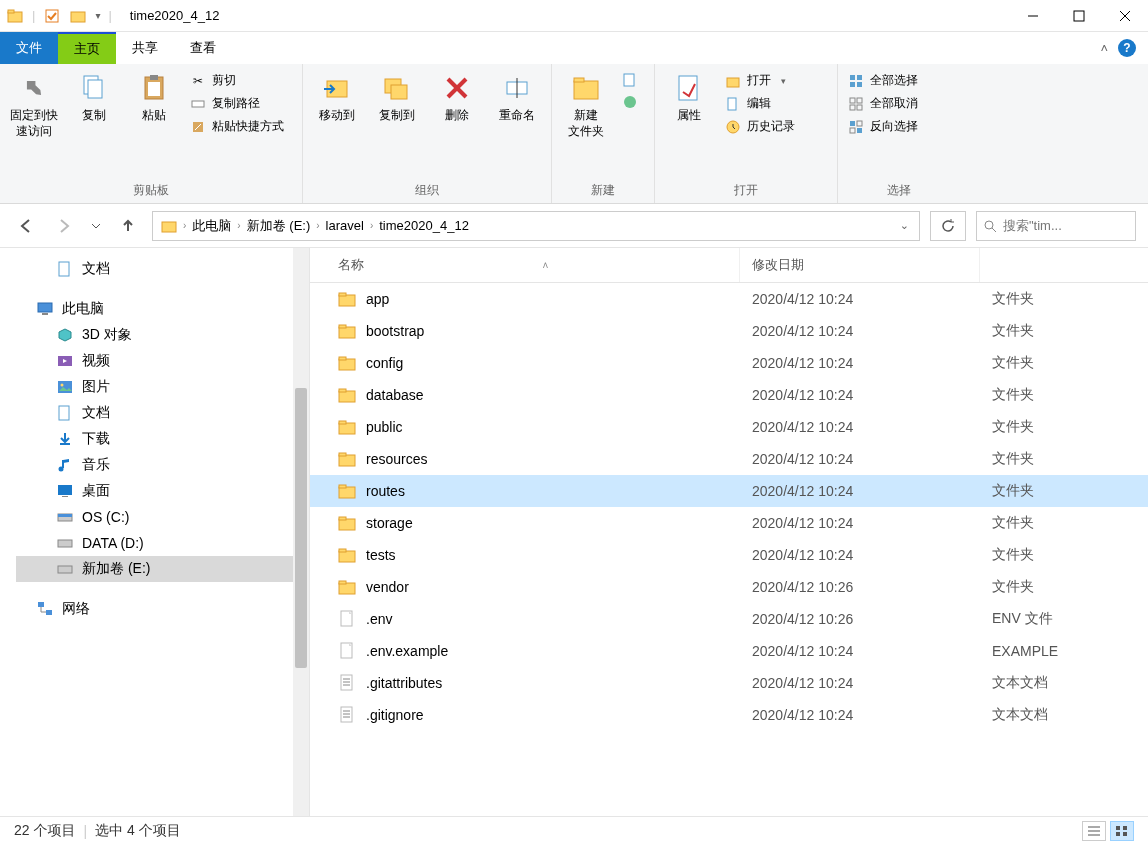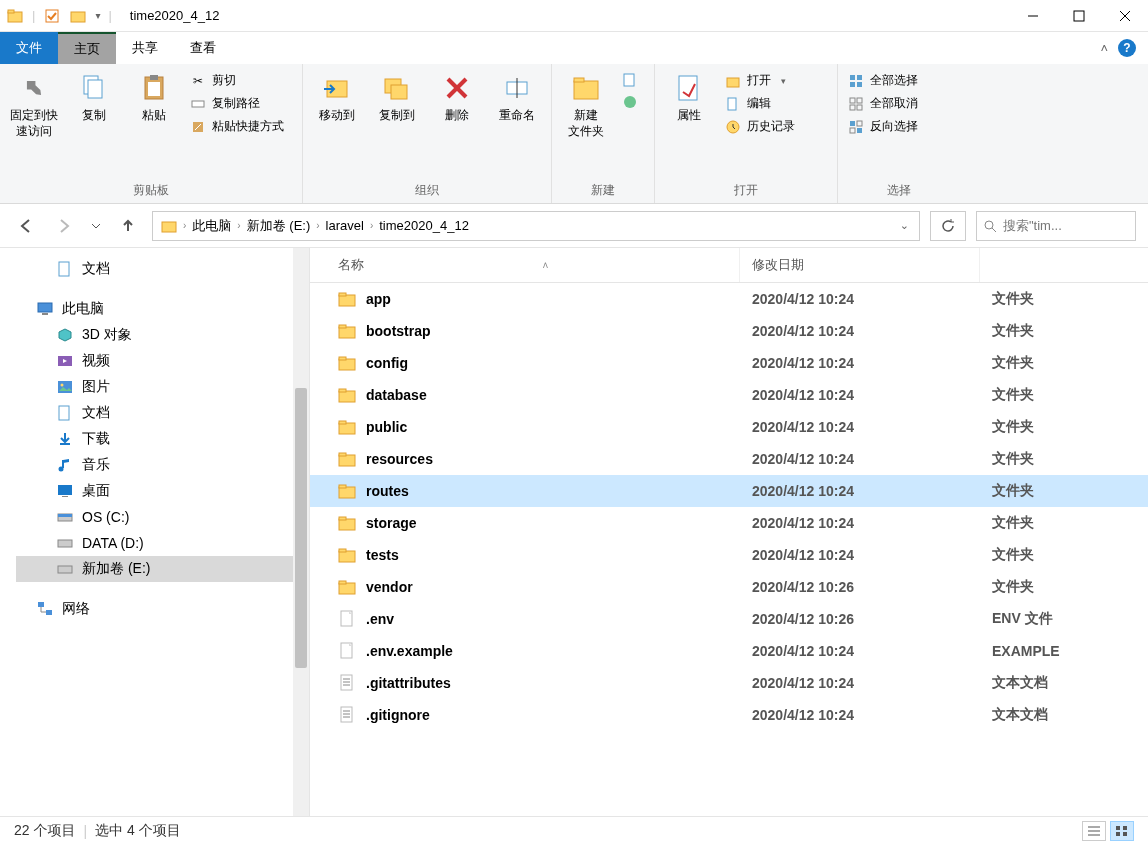--- a/index.html
+++ b/index.html
@@ -10,21 +10,21 @@
 .titlebar .qat { display: flex; align-items: center; gap: 8px; padding: 0 6px; }
 .titlebar .qat-icon { width: 18px; height: 18px; display: flex; align-items: center; justify-content: center; }
 .titlebar .title { margin-left: 12px; font-size: 13px; }
 .titlebar .win-controls { margin-left: auto; display: flex; }
 .titlebar .win-btn { width: 46px; height: 32px; display: flex; align-items: center; justify-content: center; }
 
 
 .ribbon-tabs { height: 32px; display: flex; align-items: stretch; background: #fff; }
 .ribbon-tab { padding: 0 16px; display: flex; align-items: center; font-size: 13px; cursor: pointer; }
 .ribbon-tab.file { background: #1979ca; color: #ffffff; }
-.ribbon-tab.active { background: #a3a3a3; border-top: 2px solid #14532d; }
+.ribbon-tab.active { background: #84cc16; border-top: 2px solid #1d4ed8; }
 .ribbon-tabs .right { margin-left: auto; display: flex; align-items: center; gap: 10px; padding-right: 12px; }
 .help-circle { width: 18px; height: 18px; border-radius: 50%; background: #1979ca; color: #fff; display: flex; align-items: center; justify-content: center; font-size: 12px; font-weight: bold; }
 
 
 .ribbon { height: 140px; background: #f5f6f7; display: flex; border-bottom: 1px solid #dadada; }
 .ribbon-group { display: flex; flex-direction: column; border-right: 1px solid #e1e1e1; padding: 4px 6px 2px 6px; }
 .ribbon-group-content { flex: 1; display: flex; align-items: flex-start; gap: 4px; }
 .ribbon-group-label { text-align: center; font-size: 12px; color: #666; padding: 2px 0; }
 .rbtn-large { display: flex; flex-direction: column; align-items: center; justify-content: flex-start; width: 56px; padding: 4px 2px; gap: 4px; text-align: center; font-size: 12px; line-height: 1.3; }
 .rbtn-large .ico { width: 32px; height: 32px; display: flex; align-items: center; justify-content: center; }
@@ -52,21 +52,21 @@
 .tree-spacer { height: 14px; }
 
 .filelist { flex: 1; display: flex; flex-direction: column; overflow: hidden; }
 .fl-header { display: flex; border-bottom: 1px solid #e5e5e5; font-size: 13px; color: #555; }
 .fl-header .col { padding: 8px 12px; border-right: 1px solid #f0f0f0; }
 .col-name { width: 430px; padding-left: 28px !important; display: flex; align-items: center; }
 .col-name .sort { margin: 0 auto; color: #888; font-size: 10px; }
 .col-date { width: 240px; }
 .col-type { flex: 1; }
 .fl-body { flex: 1; overflow: auto; }
-.fl-row { display: flex; align-items: center; height: 32px; font-size: 14px; font-weight: bold; }
+.fl-row { display: flex; align-items: center; height: 32px; font-size: 14px; }
 .fl-row.selected { background: #cce8ff; }
 .fl-row .cell { padding: 0 12px; }
 .fl-row .cell.name { width: 430px; display: flex; align-items: center; gap: 10px; padding-left: 28px; }
 .fl-row .cell.date { width: 240px; color: #555; }
 .fl-row .cell.type { flex: 1; color: #555; }
 .file-ico { width: 18px; height: 18px; display: flex; align-items: center; justify-content: center; }
 
 
 .statusbar { height: 28px; border-top: 1px solid #e5e5e5; display: flex; align-items: center; padding: 0 14px; font-size: 14px; color: #333; gap: 8px; }
 .statusbar .sep { color: #ccc; }

